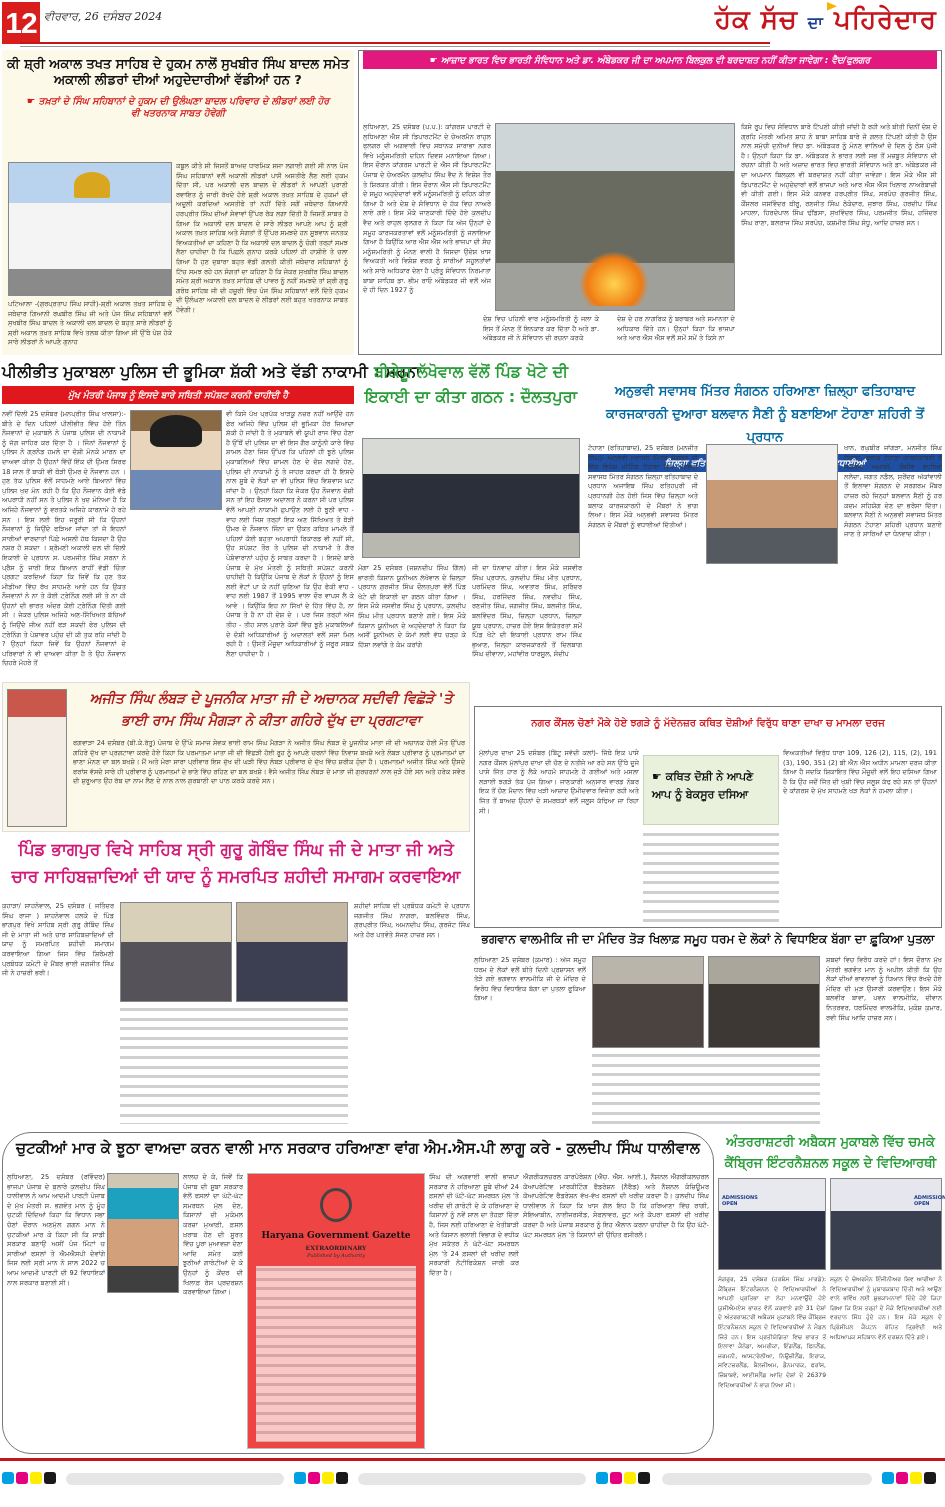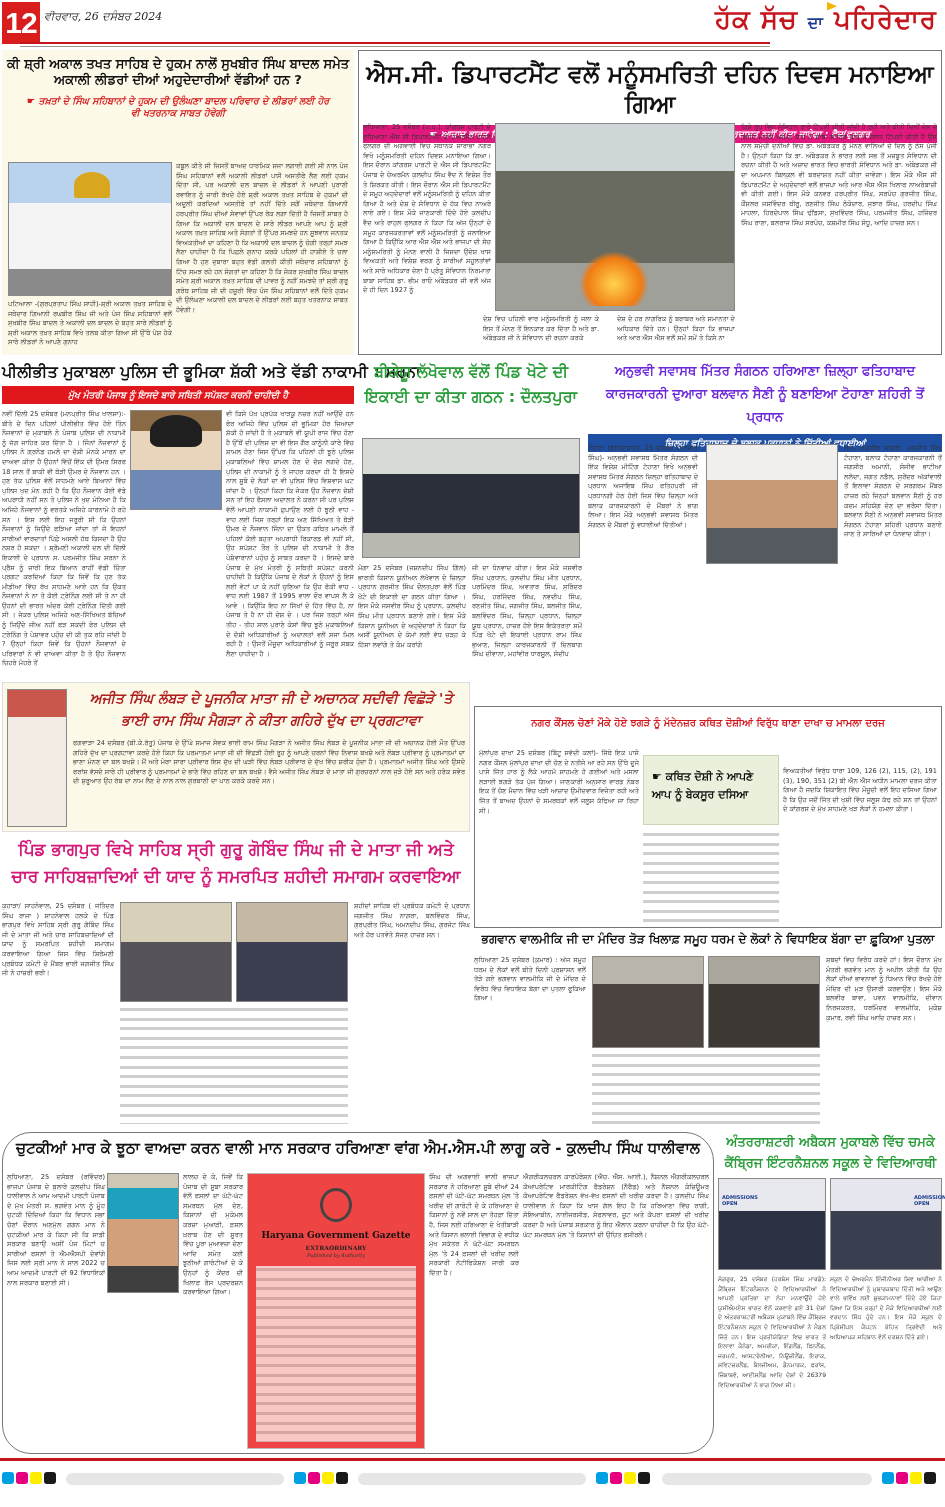--- a/index.html
+++ b/index.html
@@ -43,21 +43,20 @@
 <div class="abs cream" style="left:2px;top:50px;width:352px;height:305px;">
   <div class="head" style="font-size:13px;color:#111;padding:6px 4px 0;">ਕੀ ਸ਼੍ਰੀ ਅਕਾਲ ਤਖਤ ਸਾਹਿਬ ਦੇ ਹੁਕਮ ਨਾਲੋਂ ਸੁਖਬੀਰ ਸਿੰਘ ਬਾਦਲ ਸਮੇਤ ਅਕਾਲੀ ਲੀਡਰਾਂ ਦੀਆਂ ਅਹੁਦੇਦਾਰੀਆਂ ਵੱਡੀਆਂ ਹਨ ?</div>
   <div class="head" style="font:italic bold 9.5px 'DejaVu Sans',sans-serif;color:#d51e1e;padding:6px 20px 0;">☛ ਤਖ਼ਤਾਂ ਦੇ ਸਿੰਘ ਸਹਿਬਾਨਾਂ ਦੇ ਹੁਕਮ ਦੀ ਉਲੰਘਣਾ ਬਾਦਲ ਪਰਿਵਾਰ ਦੇ ਲੀਡਰਾਂ ਲਈ ਹੋਰ ਵੀ ਖਤਰਨਾਕ ਸਾਬਤ ਹੋਵੇਗੀ</div>
   <div class="abs photo" style="left:6px;top:112px;width:164px;height:134px;background:linear-gradient(#b9d3ef 0 30%,#f4f4f4 30% 80%,#8a8a8a 80%);"></div>
   <div class="abs" style="left:72px;top:122px;width:36px;height:26px;border-radius:50% 50% 10% 10%;background:#d9a620;"></div>
   <div class="abs txt" style="left:6px;top:250px;width:164px;height:52px;">ਪਟਿਆਲਾ -(ਗੁਰਪ੍ਰਤਾਪ ਸਿੰਘ ਸਾਹੀ)-ਸ਼੍ਰੀ ਅਕਾਲ ਤਖ਼ਤ ਸਾਹਿਬ ਦੇ ਜਥੇਦਾਰ ਗਿਆਨੀ ਰਘਬੀਰ ਸਿੰਘ ਜੀ ਅਤੇ ਪੰਜ ਸਿੰਘ ਸਹਿਬਾਨਾਂ ਵਲੋਂ ਸੁਖਬੀਰ ਸਿੰਘ ਬਾਦਲ ਤੇ ਅਕਾਲੀ ਦਲ ਬਾਦਲ ਦੇ ਬਹੁਤ ਸਾਰੇ ਲੀਡਰਾਂ ਨੂੰ ਸ਼੍ਰੀ ਅਕਾਲ ਤਖ਼ਤ ਸਾਹਿਬ ਵਿਖੇ ਤਲਬ ਕੀਤਾ ਗਿਆ ਸੀ ਉੱਥੇ ਪੇਸ਼ ਹੋਕੇ ਸਾਰੇ ਲੀਡਰਾਂ ਨੇ ਆਪਣੇ ਗੁਨਾਹ</div>
   <div class="abs txt" style="left:174px;top:112px;width:172px;height:190px;">ਕਬੂਲ ਕੀਤੇ ਸੀ ਜਿਸਤੋਂ ਬਾਅਦ ਧਾਰਮਿਕ ਸਜਾ ਲਗਾਈ ਗਈ ਸੀ ਨਾਲ ਪੰਜ ਸਿੰਘ ਸਹਿਬਾਨਾਂ ਵਲੋਂ ਅਕਾਲੀ ਲੀਡਰਾਂ ਪਾਸੋਂ ਅਸਤੀਫੇ ਲੈਣ ਲਈ ਹੁਕਮ ਦਿੱਤਾ ਸੀ, ਪਰ ਅਕਾਲੀ ਦਲ ਬਾਦਲ ਦੇ ਲੀਡਰਾਂ ਨੇ ਆਪਣੀ ਪੁਰਾਣੀ ਰਵਾਇਤ ਨੂੰ ਜਾਰੀ ਰੱਖਦੇ ਹੋਏ ਸ਼੍ਰੀ ਅਕਾਲ ਤਖ਼ਤ ਸਾਹਿਬ ਦੇ ਹੁਕਮਾਂ ਦੀ ਅਦੂਲੀ ਕਰਦਿਆਂ ਅਸਤੀਫੇ ਤਾਂ ਨਹੀਂ ਦਿੱਤੇ ਸਗੋਂ ਜਥੇਦਾਰ ਗਿਆਨੀ ਹਰਪ੍ਰੀਤ ਸਿੰਘ ਦੀਆਂ ਸੇਵਾਵਾਂ ਉੱਪਰ ਰੋਕ ਲਗਾ ਦਿੱਤੀ ਹੈ ਜਿਸਤੋਂ ਸਾਬਤ ਹੋ ਗਿਆ ਕਿ ਅਕਾਲੀ ਦਲ ਬਾਦਲ ਦੇ ਸਾਰੇ ਲੀਡਰ ਆਪਣੇ ਆਪ ਨੂੰ ਸ਼੍ਰੀ ਅਕਾਲ ਤਖ਼ਤ ਸਾਹਿਬ ਅਤੇ ਸੰਗਤਾਂ ਤੋਂ ਉੱਪਰ ਸਮਝਦੇ ਹਨ ਸੂਝਵਾਨ ਜਨਤਕ ਵਿਅਕਤੀਆਂ ਦਾ ਕਹਿਣਾ ਹੈ ਕਿ ਅਕਾਲੀ ਦਲ ਬਾਦਲ ਨੂੰ ਚੰਗੀ ਤਰ੍ਹਾਂ ਸਮਝ ਲੈਣਾ ਚਾਹੀਦਾ ਹੈ ਕਿ ਪਿਛਲੇ ਗੁਨਾਹ ਕਰਕੇ ਪਹਿਲਾਂ ਹੀ ਹਾਸ਼ੀਏ ਤੇ ਚਲਾ ਗਿਆ ਹੈ ਹੁਣ ਦੁਬਾਰਾ ਬਹੁਤ ਵੱਡੀ ਗਲਤੀ ਕੀਤੀ ਜਥੇਦਾਰ ਸਹਿਬਾਨਾਂ ਨੂੰ ਟਿੱਚ ਸਮਝ ਰਹੇ ਹਨ ਸੰਗਤਾਂ ਦਾ ਕਹਿਣਾ ਹੈ ਕਿ ਜੇਕਰ ਸੁਖਬੀਰ ਸਿੰਘ ਬਾਦਲ ਸਮੇਤ ਸ਼੍ਰੀ ਅਕਾਲ ਤਖ਼ਤ ਸਾਹਿਬ ਦੀ ਪਾਵਰ ਨੂੰ ਨਹੀਂ ਸਮਝਦੇ ਤਾਂ ਸ਼੍ਰੀ ਗੁਰੂ ਗਰੰਥ ਸਾਹਿਬ ਜੀ ਦੀ ਹਜ਼ੂਰੀ ਵਿੱਚ ਪੰਜ ਸਿੰਘ ਸਹਿਬਾਨਾਂ ਵਲੋਂ ਦਿੱਤੇ ਹੁਕਮ ਦੀ ਉਲੰਘਣਾ ਅਕਾਲੀ ਦਲ ਬਾਦਲ ਦੇ ਲੀਡਰਾਂ ਲਈ ਬਹੁਤ ਖਤਰਨਾਕ ਸਾਬਤ ਹੋਵੇਗੀ।</div>
 </div>
 
 <div class="abs panel" style="left:358px;top:50px;width:584px;height:305px;">
-  <div class="head" style="font-size:24px;color:#111;padding:8px 4px 6px;">ਐਸ.ਸੀ. ਡਿਪਾਰਟਮੈਂਟ ਵਲੋਂ ਮਨੂੰਸਮਰਿਤੀ ਦਹਿਨ ਦਿਵਸ ਮਨਾਇਆ ਗਿਆ</div>
   <div class="band" style="background:#e3187e;margin:0 4px;font-size:9px;">☛ ਆਜ਼ਾਦ ਭਾਰਤ ਵਿਚ ਭਾਰਤੀ ਸੰਵਿਧਾਨ ਅਤੇ ਡਾ. ਅੰਬੇਡਕਰ ਜੀ ਦਾ ਅਪਮਾਨ ਬਿਲਕੁਲ ਵੀ ਬਰਦਾਸ਼ਤ ਨਹੀਂ ਕੀਤਾ ਜਾਵੇਗਾ : ਵੈਦ/ਫੁਲਗਰ</div>
   <div class="abs txt" style="left:4px;top:72px;width:128px;height:226px;">ਲੁਧਿਆਣਾ, 25 ਦਸੰਬਰ (ਪ.ਪ.): ਕਾਂਗਰਸ ਪਾਰਟੀ ਦੇ ਲੁਧਿਆਣਾ ਐਸ ਸੀ ਡਿਪਾਰਟਮੈਂਟ ਦੇ ਚੇਅਰਮੈਨ ਰਾਹੁਲ ਫੁਲਗਰ ਦੀ ਅਗਵਾਈ ਵਿਚ ਸਥਾਨਕ ਸਾਰਾਭਾ ਨਗਰ ਵਿਖੇ ਮਨੂੰਸਮਰਿਤੀ ਦਹਿਨ ਦਿਵਸ ਮਨਾਇਆ ਗਿਆ। ਇਸ ਦੌਰਾਨ ਕਾਂਗਰਸ ਪਾਰਟੀ ਦੇ ਐਸ ਸੀ ਡਿਪਾਰਟਮੈਂਟ ਪੰਜਾਬ ਦੇ ਚੇਅਰਮੈਨ ਕੁਲਦੀਪ ਸਿੰਘ ਵੈਦ ਨੇ ਵਿਸ਼ੇਸ਼ ਤੌਰ ਤੇ ਸ਼ਿਰਕਤ ਕੀਤੀ। ਇਸ ਦੌਰਾਨ ਐਸ ਸੀ ਡਿਪਾਰਟਮੈਂਟ ਦੇ ਸਮੂਹ ਅਹੁਦੇਦਾਰਾਂ ਵਲੋਂ ਮਨੂੰਸਮਰਿਤੀ ਨੂੰ ਦਹਿਨ ਕੀਤਾ ਗਿਆ ਹੈ ਅਤੇ ਦੇਸ਼ ਦੇ ਸੰਵਿਧਾਨ ਦੇ ਹੱਕ ਵਿਚ ਨਾਅਰੇ ਲਾਏ ਗਏ। ਇਸ ਮੌਕੇ ਜਾਣਕਾਰੀ ਦਿੰਦੇ ਹੋਏ ਕੁਲਦੀਪ ਵੈਦ ਅਤੇ ਰਾਹੁਲ ਫੁਲਗਰ ਨੇ ਕਿਹਾ ਕਿ ਅੱਜ ਉਨ੍ਹਾਂ ਦੇ ਸਮੂਹ ਕਾਰਜਕਰਤਾਵਾਂ ਵਲੋਂ ਮਨੂੰਸਮਰਿਤੀ ਨੂੰ ਜਲਾਇਆ ਗਿਆ ਹੈ ਕਿਉਂਕਿ ਆਰ ਐਸ ਐਸ ਅਤੇ ਭਾਜਪਾ ਦੀ ਸੋਚ ਮਨੂੰਸਮਰਿਤੀ ਨੂੰ ਮੰਨਣ ਵਾਲੀ ਹੈ ਜਿਸਦਾ ਉਦੇਸ਼ ਖਾਸ ਵਿਅਕਤੀ ਅਤੇ ਵਿਸ਼ੇਸ਼ ਵਰਗ ਨੂੰ ਸਾਰੀਆਂ ਸਹੂਲਤਾਂਵਾਂ ਅਤੇ ਸਾਰੇ ਅਧਿਕਾਰ ਦੇਣਾ ਹੈ ਪ੍ਰੰਤੂ ਸੰਵਿਧਾਨ ਨਿਰਮਾਤਾ ਬਾਬਾ ਸਾਹਿਬ ਡਾ. ਭੀਮ ਰਾਓ ਅੰਬੇਡਕਰ ਜੀ ਵਲੋਂ ਅੱਜ ਦੇ ਹੀ ਦਿਨ 1927 ਨੂੰ</div>
   <div class="abs photo" style="left:136px;top:72px;width:240px;height:188px;background:linear-gradient(#cfd6d8 0 25%,#6a6b60 25% 75%,#a0a09a 75%);"></div>
   <div class="abs" style="left:220px;top:200px;width:70px;height:55px;background:radial-gradient(ellipse at 50% 60%,#ffd34d,#f07b12 55%,transparent 70%);"></div>
   <div class="abs txt" style="left:124px;top:264px;width:116px;height:36px;">ਦੇਸ਼ ਵਿਚ ਪਹਿਲੀ ਵਾਰ ਮਨੂੰਸਮਰਿਤੀ ਨੂੰ ਜਲਾ ਕੇ ਇਸ ਤੋਂ ਮੰਨਣ ਤੋਂ ਇਨਕਾਰ ਕਰ ਦਿੱਤਾ ਹੈ ਅਤੇ ਡਾ. ਅੰਬੇਡਕਰ ਜੀ ਨੇ ਸੰਵਿਧਾਨ ਦੀ ਰਚਨਾ ਕਰਕੇ</div>
   <div class="abs txt" style="left:258px;top:264px;width:118px;height:36px;">ਦੇਸ਼ ਦੇ ਹਰ ਨਾਗਰਿਕ ਨੂੰ ਬਰਾਬਰ ਅਤੇ ਸਮਾਨਤਾ ਦੇ ਅਧਿਕਾਰ ਦਿੱਤੇ ਹਨ। ਉਨ੍ਹਾਂ ਕਿਹਾ ਕਿ ਭਾਜਪਾ ਅਤੇ ਆਰ ਐਸ ਐਸ ਵਲੋਂ ਸਮੇਂ ਸਮੇਂ ਤੇ ਕਿਸੇ ਨਾ</div>
   <div class="abs txt" style="left:382px;top:72px;width:196px;height:226px;">ਕਿਸੇ ਰੂਪ ਵਿਚ ਸੰਵਿਧਾਨ ਬਾਰੇ ਟਿੱਪਣੀ ਕੀਤੀ ਜਾਂਦੀ ਹੈ ਰਹੀ ਅਤੇ ਬੀਤੀ ਦਿਨੀਂ ਦੇਸ਼ ਦੇ ਗ੍ਰਹਿ ਮੰਤਰੀ ਅਮਿਤ ਸ਼ਾਹ ਨੇ ਬਾਬਾ ਸਾਹਿਬ ਬਾਰੇ ਜੋ ਗਲਤ ਟਿੱਪਣੀ ਕੀਤੀ ਹੈ ਉਸ ਨਾਲ ਸਮੁੱਚੀ ਦੁਨੀਆਂ ਵਿਚ ਡਾ. ਅੰਬੇਡਕਰ ਨੂੰ ਮੰਨਣ ਵਾਲਿਆਂ ਦੇ ਦਿਲ ਨੂੰ ਠੇਸ ਪੁੱਜੀ ਹੈ। ਉਨ੍ਹਾਂ ਕਿਹਾ ਕਿ ਡਾ. ਅੰਬੇਡਕਰ ਨੇ ਭਾਰਤ ਲਈ ਸਭ ਤੋਂ ਮਜ਼ਬੂਤ ਸੰਵਿਧਾਨ ਦੀ ਰਚਨਾ ਕੀਤੀ ਹੈ ਅਤੇ ਅਜ਼ਾਦ ਭਾਰਤ ਵਿਚ ਭਾਰਤੀ ਸੰਵਿਧਾਨ ਅਤੇ ਡਾ. ਅੰਬੇਡਕਰ ਜੀ ਦਾ ਅਪਮਾਨ ਬਿਲਕੁਲ ਵੀ ਬਰਦਾਸ਼ਤ ਨਹੀਂ ਕੀਤਾ ਜਾਵੇਗਾ। ਇਸ ਮੌਕੇ ਐਸ ਸੀ ਡਿਪਾਰਟਮੈਂਟ ਦੇ ਅਹੁਦੇਦਾਰਾਂ ਵਲੋਂ ਭਾਜਪਾ ਅਤੇ ਆਰ ਐਸ ਐਸ ਖਿਲਾਫ ਨਾਅਰੇਬਾਜ਼ੀ ਵੀ ਕੀਤੀ ਗਈ। ਇਸ ਮੌਕੇ ਕਨਵਰ ਹਰਪ੍ਰੀਤ ਸਿੰਘ, ਸਰਪੰਚ ਗੁਰਜੀਤ ਸਿੰਘ, ਕੌਂਸਲਰ ਜਸਵਿੰਦਰ ਥੀਰੂ, ਰਣਜੀਤ ਸਿੰਘ ਠੇਕੇਦਾਰ, ਜੁਝਾਰ ਸਿੰਘ, ਹਰਦੀਪ ਸਿੰਘ ਮਾਹਲਾ, ਹਿਰਦੇਪਾਲ ਸਿੰਘ ਢੀਂਡਸਾ, ਸੁਖਵਿੰਦਰ ਸਿੰਘ, ਪਰਮਜੀਤ ਸਿੰਘ, ਹਜਿੰਦਰ ਸਿੰਘ ਰਾਣਾ, ਬਲਰਾਜ ਸਿੰਘ ਸਰਪੰਚ, ਕਸ਼ਮੀਰ ਸਿੰਘ ਸੰਧੂ, ਆਦਿ ਹਾਜ਼ਰ ਸਨ।</div>
 </div>
 
 <div class="abs" style="left:2px;top:360px;width:352px;height:318px;">
@@ -70,59 +69,59 @@
 </div>
 
 <div class="abs" style="left:358px;top:360px;width:226px;height:318px;">
   <div class="head" style="font-size:16px;color:#2a9d3a;line-height:1.55;">ਬੀਕੇਯੂ ਲੱਖੋਵਾਲ ਵੱਲੋਂ ਪਿੰਡ ਖੋਟੇ ਦੀ ਇਕਾਈ ਦਾ ਕੀਤਾ ਗਠਨ : ਦੌਲਤਪੁਰਾ</div>
   <div class="abs photo" style="left:4px;top:78px;width:218px;height:120px;background:linear-gradient(#d8dad5 0 30%,#2a2f3a 30% 80%,#b8b8b0 80%);"></div>
   <div class="abs txt" style="left:0;top:204px;width:108px;height:112px;">ਮੋਗਾ 25 ਦਸੰਬਰ (ਜਸ਼ਨਦੀਪ ਸਿੰਘ ਗਿੱਲ) ਭਾਰਤੀ ਕਿਸਾਨ ਯੂਨੀਅਨ ਲੱਖੋਵਾਲ ਦੇ ਜ਼ਿਲ੍ਹਾ ਪ੍ਰਧਾਨ ਗੁਰਜੀਤ ਸਿੰਘ ਦੌਲਤਪੁਰਾ ਵੱਲੋਂ ਪਿੰਡ ਖੋਟੇ ਦੀ ਇਕਾਈ ਦਾ ਗਠਨ ਕੀਤਾ ਗਿਆ । ਇਸ ਮੌਕੇ ਜਸਵੀਰ ਸਿੰਘ ਨੂੰ ਪ੍ਰਧਾਨ, ਕੁਲਦੀਪ ਸਿੰਘ ਮੀਤ ਪ੍ਰਧਾਨ ਬਣਾਏ ਗਏ। ਇਸ ਮੌਕੇ ਕਿਸਾਨ ਯੂਨੀਅਨ ਦੇ ਅਹੁਦੇਦਾਰਾਂ ਨੇ ਕਿਹਾ ਕਿ ਅਸੀਂ ਯੂਨੀਅਨ ਦੇ ਕੰਮਾਂ ਲਈ ਵੱਧ ਚੜ੍ਹ ਕੇ ਹਿੱਸਾ ਲਵਾਂਗੇ ਤੇ ਕੰਮ ਕਰਾਂਗੇ</div>
   <div class="abs txt" style="left:114px;top:204px;width:110px;height:112px;">ਜੀ ਦਾ ਧੰਨਵਾਦ ਕੀਤਾ। ਇਸ ਮੌਕੇ ਜਸਵੀਰ ਸਿੰਘ ਪ੍ਰਧਾਨ, ਕੁਲਦੀਪ ਸਿੰਘ ਮੀਤ ਪ੍ਰਧਾਨ, ਪਰਮਿੰਦਰ ਸਿੰਘ, ਅਵਤਾਰ ਸਿੰਘ, ਸੁਰਿੰਦਰ ਸਿੰਘ, ਹਰਜਿੰਦਰ ਸਿੰਘ, ਨਵਦੀਪ ਸਿੰਘ, ਰਣਜੀਤ ਸਿੰਘ, ਜਗਜੀਤ ਸਿੰਘ, ਬਲਜੀਤ ਸਿੰਘ, ਬਲਵਿੰਦਰ ਸਿੰਘ, ਜ਼ਿਲ੍ਹਾ ਪ੍ਰਧਾਨ, ਜ਼ਿਲ੍ਹਾ ਯੂਥ ਪ੍ਰਧਾਨ, ਹਾਜ਼ਰ ਹੋਏ ਇਸ ਇਕੱਤਰਤਾ ਸਮੇਂ ਪਿੰਡ ਖੋਟੇ ਦੀ ਇਕਾਈ ਪ੍ਰਧਾਨ ਰਾਮ ਸਿੰਘ ਭੁਆਣ, ਜਿਲ੍ਹਾ ਕਾਰਜਕਾਰਨੀ ਤੋਂ ਦਿਲਬਾਗ ਸਿੰਘ ਦੀਵਾਨਾ, ਮਹਾਂਵੀਰ ਧਾਰਸੂਲ, ਸੰਦੀਪ</div>
 </div>
 
 <div class="abs" style="left:588px;top:360px;width:354px;height:318px;">
-  <div class="head" style="font-size:13px;color:#6d28d9;line-height:1.75;">ਅਨੁਭਵੀ ਸਵਾਸਥ ਮਿੱਤਰ ਸੰਗਠਨ ਹਰਿਆਣਾ ਜ਼ਿਲ੍ਹਾ ਫਤਿਹਾਬਾਦ ਕਾਰਜਕਾਰਨੀ ਦੁਆਰਾ ਬਲਵਾਨ ਸੈਣੀ ਨੂੰ ਬਣਾਇਆ ਟੋਹਾਣਾ ਸ਼ਹਿਰੀ ਤੋਂ ਪ੍ਰਧਾਨ</div>
+  <div class="head" style="font-size:13px;color:#0369a1;line-height:1.75;margin-top:20px;">ਅਨੁਭਵੀ ਸਵਾਸਥ ਮਿੱਤਰ ਸੰਗਠਨ ਹਰਿਆਣਾ ਜ਼ਿਲ੍ਹਾ ਫਤਿਹਾਬਾਦ ਕਾਰਜਕਾਰਨੀ ਦੁਆਰਾ ਬਲਵਾਨ ਸੈਣੀ ਨੂੰ ਬਣਾਇਆ ਟੋਹਾਣਾ ਸ਼ਹਿਰੀ ਤੋਂ ਪ੍ਰਧਾਨ</div>
   <div class="band" style="background:#1f4fa3;margin-top:6px;font-size:9px;">ਜ਼ਿਲ੍ਹਾ ਫਤਿਹਾਬਾਦ ਦੇ ਬਲਾਕ ਪ੍ਰਧਾਨਾਂ ਨੇ ਦਿੱਤੀਆਂ ਵਧਾਈਆਂ</div>
   <div class="abs txt" style="left:0;top:84px;width:110px;height:232px;">ਟੋਹਾਣਾ (ਫਤਿਹਾਬਾਦ), 25 ਦਸੰਬਰ (ਮਨਜੀਤ ਸਿੰਘ)- ਅਨੁਭਵੀ ਸਵਾਸਥ ਮਿੱਤਰ ਸੰਗਠਨ ਦੀ ਇੱਕ ਵਿਸ਼ੇਸ਼ ਮੀਟਿੰਗ ਟੋਹਾਣਾ ਵਿਖੇ ਅਨੁਭਵੀ ਸਵਾਸਥ ਮਿੱਤਰ ਸੰਗਠਨ ਜ਼ਿਲ੍ਹਾ ਫਤਿਹਾਬਾਦ ਦੇ ਪ੍ਰਧਾਨ ਅਜਾਇਬ ਸਿੰਘ ਫਤਿਹਪੁਰੀ ਜੀ ਪ੍ਰਧਾਨਗੀ ਹੇਠ ਹੋਈ ਜਿਸ ਵਿੱਚ ਜ਼ਿਲ੍ਹਾ ਅਤੇ ਬਲਾਕ ਕਾਰਜਕਾਰਨੀ ਦੇ ਮੈਂਬਰਾਂ ਨੇ ਭਾਗ ਲਿਆ। ਇਸ ਮੌਕੇ ਅਨੁਭਵੀ ਸਵਾਸਥ ਮਿੱਤਰ ਸੰਗਠਨ ਦੇ ਮੈਂਬਰਾਂ ਨੂੰ ਵਧਾਈਆਂ ਦਿੱਤੀਆਂ।</div>
   <div class="abs photo" style="left:118px;top:84px;width:132px;height:120px;background:linear-gradient(#f0efed 0 30%,#c89a76 30% 70%,#555a60 70%);"></div>
   <div class="abs txt" style="left:256px;top:84px;width:98px;height:232px;">ਖਾਨ, ਰਘੁਬੀਰ ਜਾਂਗੜਾ, ਮਨਜੀਤ ਸਿੰਘ ਟੋਹਾਣਾ, ਬਲਾਕ ਟੋਹਾਣਾ ਕਾਰਜਕਾਰਨੀ ਤੋਂ ਜਗਸੀਰ ਅਮਾਨੀ, ਸੰਜੀਵ ਭਾਟੀਆ ਲਲੋਦਾ, ਜਗਤ ਨਡੈਲ, ਸੁਰੇਂਦਰ ਅੱਕਾਂਵਾਲੀ ਤੋਂ ਇਲਾਵਾ ਸੰਗਠਨ ਦੇ ਸਰਗਰਮ ਮੈਂਬਰ ਹਾਜ਼ਰ ਰਹੇ ਜਿਨ੍ਹਾਂ ਬਲਵਾਨ ਸੈਣੀ ਨੂੰ ਹਰ ਕਦਮ ਸਹਿਯੋਗ ਦੇਣ ਦਾ ਭਰੋਸਾ ਦਿੱਤਾ। ਬਲਵਾਨ ਸੈਣੀ ਨੇ ਅਨੁਭਵੀ ਸਵਾਸਥ ਮਿੱਤਰ ਸੰਗਠਨ ਟੋਹਾਣਾ ਸ਼ਹਿਰੀ ਪ੍ਰਧਾਨ ਬਣਾਏ ਜਾਣ ਤੇ ਸਾਰਿਆਂ ਦਾ ਧੰਨਵਾਦ ਕੀਤਾ।</div>
 </div>
 
 <div class="abs cream" style="left:2px;top:682px;width:468px;height:150px;border:1px solid #ddd;">
   <div class="abs photo" style="left:4px;top:6px;width:60px;height:138px;background:linear-gradient(#c9574b 0 20%,#f2ece4 20% 100%);"></div>
   <div class="head" style="margin-left:70px;font:italic bold 14px 'DejaVu Sans',sans-serif;color:#b01e1e;padding:4px 4px 0;line-height:1.6;">ਅਜੀਤ ਸਿੰਘ ਲੰਬੜ ਦੇ ਪੂਜਨੀਕ ਮਾਤਾ ਜੀ ਦੇ ਅਚਾਨਕ ਸਦੀਵੀ ਵਿਛੋੜੇ 'ਤੇ ਭਾਈ ਰਾਮ ਸਿੰਘ ਮੈਗੜਾ ਨੇ ਕੀਤਾ ਗਹਿਰੇ ਦੁੱਖ ਦਾ ਪ੍ਰਗਟਾਵਾ</div>
   <div class="abs txt" style="left:70px;top:56px;width:392px;height:90px;">ਫਗਵਾੜਾ 24 ਦਸੰਬਰ (ਬੀ.ਕੇ.ਰੱਤੂ) ਪੰਜਾਬ ਦੇ ਉੱਘੇ ਸਮਾਜ ਸੇਵਕ ਭਾਈ ਰਾਮ ਸਿੰਘ ਮੈਗੜਾ ਨੇ ਅਜੀਤ ਸਿੰਘ ਲੰਬੜ ਦੇ ਪੂਜਨੀਕ ਮਾਤਾ ਜੀ ਦੀ ਅਚਾਨਕ ਹੋਈ ਮੌਤ ਉੱਪਰ ਗਹਿਰੇ ਦੁੱਖ ਦਾ ਪ੍ਰਗਟਾਵਾ ਕਰਦੇ ਹੋਏ ਕਿਹਾ ਕਿ ਪਰਮਾਤਮਾ ਮਾਤਾ ਜੀ ਦੀ ਵਿੱਛੜੀ ਹੋਈ ਰੂਹ ਨੂੰ ਆਪਣੇ ਚਰਨਾਂ ਵਿੱਚ ਨਿਵਾਸ ਬਖਸ਼ੇ ਅਤੇ ਲੰਬੜ ਪ੍ਰੀਵਾਰ ਨੂੰ ਪ੍ਰਮਾਤਮਾਂ ਦਾ ਭਾਣਾ ਮੰਨਣ ਦਾ ਬਲ ਬਖਸ਼ੇ। ਮੈਂ ਅਤੇ ਮੇਰਾ ਸਾਰਾ ਪ੍ਰੀਵਾਰ ਇਸ ਦੁੱਖ ਦੀ ਘੜੀ ਵਿੱਚ ਲੰਬੜ ਪ੍ਰੀਵਾਰ ਦੇ ਦੁੱਖ ਵਿੱਚ ਸ਼ਰੀਕ ਹੁੰਦਾ ਹੈ। ਪ੍ਰਮਾਤਮਾਂ ਅਜੀਤ ਸਿੰਘ ਅਤੇ ਉਸਦੇ ਫਰਾਂਸ ਵੱਸਦੇ ਸਾਰੇ ਹੀ ਪ੍ਰੀਵਾਰ ਨੂੰ ਪ੍ਰਮਾਤਮਾਂ ਦੇ ਭਾਣੇ ਵਿੱਚ ਰਹਿਣ ਦਾ ਬਲ ਬਖਸ਼ੇ। ਵੈਸੇ ਅਜੀਤ ਸਿੰਘ ਲੰਬੜ ਦੇ ਮਾਤਾ ਜੀ ਗੁਰਚਰਨਾਂ ਨਾਲ ਜੁੜੇ ਹੋਏ ਸਨ ਅਤੇ ਹਰੇਕ ਸਵੇਰ ਦੀ ਸ਼ੁਰੂਆਤ ਉਹ ਰੱਬ ਦਾ ਨਾਮ ਲੈਣ ਦੇ ਨਾਲ ਨਾਲ ਗੁਰਬਾਣੀ ਦਾ ਪਾਠ ਕਰਕੇ ਕਰਦੇ ਸਨ।</div>
 </div>
 
 <div class="abs panel" style="left:474px;top:706px;width:468px;height:222px;">
   <div class="head" style="font-size:10px;color:#d3171d;padding:10px 2px 8px;white-space:nowrap;">ਨਗਰ ਕੌਂਸਲ ਚੋਣਾਂ ਮੌਕੇ ਹੋਏ ਝਗੜੇ ਨੂੰ ਮੱਦੇਨਜ਼ਰ ਕਥਿਤ ਦੋਸ਼ੀਆਂ ਵਿਰੁੱਧ ਥਾਣਾ ਦਾਖਾ ਚ ਮਾਮਲਾ ਦਰਜ</div>
   <div class="abs txt" style="left:4px;top:42px;width:160px;height:176px;">ਮੁੱਲਾਂਪੁਰ ਦਾਖਾ 25 ਦਸੰਬਰ (ਬਿੱਟੂ ਸਵੱਦੀ ਕਲਾਂ)- ਜਿੱਥੇ ਇਕ ਪਾਸੇ ਨਗਰ ਕੌਂਸਲ ਮੁੱਲਾਂਪੁਰ ਦਾਖਾ ਦੀ ਚੋਣ ਦੇ ਨਤੀਜੇ ਆ ਰਹੇ ਸਨ ਉੱਥੇ ਦੂਜੇ ਪਾਸੇ ਜਿੱਤ ਹਾਰ ਨੂੰ ਲੈਕੇ ਆਹਮੋ ਸਾਹਮਣੇ ਹੋ ਗਈਆਂ ਅਤੇ ਮਸਲਾ ਲੜਾਈ ਝਗੜੇ ਤੱਕ ਪੁੱਜ ਗਿਆ। ਜਾਣਕਾਰੀ ਅਨੁਸਾਰ ਵਾਰਡ ਨੰਬਰ ਇਕ ਤੋਂ ਚੋਣ ਮੈਦਾਨ ਵਿੱਚ ਖੜੀ ਆਜ਼ਾਦ ਉਮੀਦਵਾਰ ਵਿਜੇਤਾ ਰਹੀ ਅਤੇ ਜਿੱਤ ਤੋਂ ਬਾਅਦ ਉਹਨਾਂ ਦੇ ਸਮਰਥਕਾਂ ਵਲੋਂ ਜਲੂਸ ਕੱਢਿਆ ਜਾ ਰਿਹਾ ਸੀ।</div>
   <div class="abs" style="left:168px;top:48px;width:136px;height:70px;background:#e9f1dc;border:1px solid #c8d6b3;">
     <div style="font:bold 11px 'DejaVu Sans',sans-serif;color:#111;padding:12px 8px;line-height:1.6;">☛ ਕਥਿਤ ਦੋਸ਼ੀ ਨੇ ਆਪਣੇ ਆਪ ਨੂੰ ਬੇਕਸੂਰ ਦਸਿਆ</div>
   </div>
   <div class="abs txt col-lines" style="left:168px;top:124px;width:136px;height:94px;"></div>
-  <div class="abs txt" style="left:308px;top:42px;width:154px;height:176px;margin-top:18px;">ਵਿਅਕਤੀਆਂ ਵਿਰੁੱਧ ਧਾਰਾ 109, 126 (2), 115, (2), 191 (3), 190, 351 (2) ਬੀ ਐਨ ਐਸ ਅਧੀਨ ਮਾਮਲਾ ਦਰਜ ਕੀਤਾ ਗਿਆ ਹੈ ਜਦਕਿ ਸ਼ਿਕਾਇਤ ਵਿੱਚ ਮੌਜੂਦੀ ਵਲੋਂ ਇਹ ਦਸਿਆ ਗਿਆ ਹੈ ਕਿ ਉਹ ਜਦੋਂ ਜਿੱਤ ਦੀ ਖੁਸ਼ੀ ਵਿੱਚ ਜਲੂਸ ਕੱਢ ਰਹੇ ਸਨ ਤਾਂ ਉਹਨਾਂ ਦੇ ਕਾਂਗਰਸ ਦੇ ਮੁੱਖ ਸਾਹਮਣੇ ਖੜ ਲੋਕਾਂ ਨੇ ਹਮਲਾ ਕੀਤਾ।</div>
+  <div class="abs txt" style="left:308px;top:42px;width:154px;height:176px;">ਵਿਅਕਤੀਆਂ ਵਿਰੁੱਧ ਧਾਰਾ 109, 126 (2), 115, (2), 191 (3), 190, 351 (2) ਬੀ ਐਨ ਐਸ ਅਧੀਨ ਮਾਮਲਾ ਦਰਜ ਕੀਤਾ ਗਿਆ ਹੈ ਜਦਕਿ ਸ਼ਿਕਾਇਤ ਵਿੱਚ ਮੌਜੂਦੀ ਵਲੋਂ ਇਹ ਦਸਿਆ ਗਿਆ ਹੈ ਕਿ ਉਹ ਜਦੋਂ ਜਿੱਤ ਦੀ ਖੁਸ਼ੀ ਵਿੱਚ ਜਲੂਸ ਕੱਢ ਰਹੇ ਸਨ ਤਾਂ ਉਹਨਾਂ ਦੇ ਕਾਂਗਰਸ ਦੇ ਮੁੱਖ ਸਾਹਮਣੇ ਖੜ ਲੋਕਾਂ ਨੇ ਹਮਲਾ ਕੀਤਾ।</div>
 </div>
 
 <div class="abs" style="left:2px;top:836px;width:468px;height:292px;">
   <div class="head" style="font-size:17px;color:#d41877;line-height:1.6;">ਪਿੰਡ ਭਾਗਪੁਰ ਵਿਖੇ ਸਾਹਿਬ ਸ੍ਰੀ ਗੁਰੂ ਗੋਬਿੰਦ ਸਿੰਘ ਜੀ ਦੇ ਮਾਤਾ ਜੀ ਅਤੇ ਚਾਰ ਸਾਹਿਬਜ਼ਾਦਿਆਂ ਦੀ ਯਾਦ ਨੂੰ ਸਮਰਪਿਤ ਸ਼ਹੀਦੀ ਸਮਾਗਮ ਕਰਵਾਇਆ</div>
   <div class="abs txt" style="left:0;top:66px;width:112px;height:222px;">ਕੁਹਾੜਾ/ ਸਾਹਨੇਵਾਲ, 25 ਦਸੰਬਰ ( ਜਤਿੰਦਰ ਸਿੰਘ ਰਾਜਾ ) ਸਾਹਨੇਵਾਲ ਹਲਕੇ ਦੇ ਪਿੰਡ ਭਾਗਪੁਰ ਵਿਖੇ ਸਾਹਿਬ ਸ੍ਰੀ ਗੁਰੂ ਗੋਬਿੰਦ ਸਿੰਘ ਜੀ ਦੇ ਮਾਤਾ ਜੀ ਅਤੇ ਚਾਰ ਸਾਹਿਬਜ਼ਾਦਿਆਂ ਦੀ ਯਾਦ ਨੂੰ ਸਮਰਪਿਤ ਸ਼ਹੀਦੀ ਸਮਾਗਮ ਕਰਵਾਇਆ ਗਿਆ ਜਿਸ ਵਿੱਚ ਸ਼ਿਰੋਮਣੀ ਪ੍ਰਬੰਧਕ ਕਮੇਟੀ ਦੇ ਮੈਂਬਰ ਭਾਈ ਜਗਜੀਤ ਸਿੰਘ ਜੀ ਨੇ ਹਾਜ਼ਰੀ ਭਰੀ।</div>
   <div class="abs photo" style="left:118px;top:66px;width:112px;height:100px;background:linear-gradient(#d9d0b9 0 40%,#56525a 40%);"></div>
   <div class="abs photo" style="left:234px;top:66px;width:112px;height:100px;background:linear-gradient(#c6b9a3 0 40%,#3c3f52 40%);"></div>
   <div class="abs txt col-lines" style="left:118px;top:170px;width:228px;height:118px;"></div>
   <div class="abs txt" style="left:352px;top:66px;width:116px;height:222px;">ਸ਼ਹੀਦਾਂ ਸਾਹਿਬ ਦੀ ਪ੍ਰਬੰਧਕ ਕਮੇਟੀ ਦੇ ਪ੍ਰਧਾਨ ਜਗਜੀਤ ਸਿੰਘ ਨਾਗਰਾ, ਬਲਵਿੰਦਰ ਸਿੰਘ, ਗੁਰਪ੍ਰੀਤ ਸਿੰਘ, ਅਮਨਦੀਪ ਸਿੰਘ, ਗੁਰਜੰਟ ਸਿੰਘ ਅਤੇ ਹੋਰ ਪਤਵੰਤੇ ਸੱਜਣ ਹਾਜ਼ਰ ਸਨ।</div>
 </div>
 
 <div class="abs" style="left:474px;top:932px;width:468px;height:196px;">
   <div class="head" style="font-size:12px;color:#111;white-space:nowrap;">ਭਗਵਾਨ ਵਾਲਮੀਕਿ ਜੀ ਦਾ ਮੰਦਿਰ ਤੋੜ ਖਿਲਾਫ਼ ਸਮੂਹ ਧਰਮ ਦੇ ਲੋਕਾਂ ਨੇ ਵਿਧਾਇਕ ਬੱਗਾ ਦਾ ਫ਼ੂਕਿਆ ਪੁਤਲਾ</div>
   <div class="abs txt" style="left:0;top:24px;width:112px;height:170px;">ਲੁਧਿਆਣਾ 25 ਦਸੰਬਰ (ਕੁਮਾਰ) : ਅੱਜ ਸਮੂਹ ਧਰਮ ਦੇ ਲੋਕਾਂ ਵਲੋਂ ਬੀਤੇ ਦਿਨੀ ਪ੍ਰਸ਼ਾਸਨ ਵਲੋਂ ਤੋੜੇ ਗਏ ਭਗਵਾਨ ਵਾਲਮੀਕਿ ਜੀ ਦੇ ਮੰਦਿਰ ਦੇ ਵਿਰੋਧ ਵਿੱਚ ਵਿਧਾਇਕ ਬੱਗਾ ਦਾ ਪੁਤਲਾ ਫੂਕਿਆ ਗਿਆ।</div>
   <div class="abs photo" style="left:118px;top:24px;width:112px;height:92px;background:linear-gradient(#b9b5ab 0 30%,#4a4340 30%);"></div>
   <div class="abs photo" style="left:234px;top:24px;width:112px;height:92px;background:linear-gradient(#aaa69c 0 30%,#3e3834 30%);"></div>
   <div class="abs txt col-lines" style="left:118px;top:120px;width:228px;height:74px;"></div>
-  <div class="abs txt" style="left:352px;top:24px;width:116px;height:170px;">ਸ਼ਬਦਾਂ ਵਿਚ ਵਿਰੋਧ ਕਰਦੇ ਹਾਂ। ਇਸ ਦੌਰਾਨ ਮੁੱਖ ਮੰਤਰੀ ਭਗਵੰਤ ਮਾਨ ਨੂੰ ਅਪੀਲ ਕੀਤੀ ਕਿ ਉਹ ਲੋਕਾਂ ਦੀਆਂ ਭਾਵਨਾਵਾਂ ਨੂੰ ਧਿਆਨ ਵਿੱਚ ਰੱਖਦੇ ਹੋਏ ਮੰਦਿਰ ਦੀ ਮੁੜ ਉਸਾਰੀ ਕਰਵਾਉਣ। ਇਸ ਮੌਕੇ ਬਲਵੀਰ ਬਾਵਾ, ਪਵਨ ਵਾਲਮੀਕਿ, ਦੀਵਾਨ ਨਿਰਜਕਰਤ, ਧਰਮਿੰਦਰ ਵਾਲਮੀਕਿ, ਮੁਕੇਸ਼ ਕੁਮਾਰ, ਰਵੀ ਸਿੰਘ ਆਦਿ ਹਾਜ਼ਰ ਸਨ।</div>
+  <div class="abs txt" style="left:352px;top:24px;width:116px;height:170px;">ਸ਼ਬਦਾਂ ਵਿਚ ਵਿਰੋਧ ਕਰਦੇ ਹਾਂ। ਇਸ ਦੌਰਾਨ ਮੁੱਖ ਮੰਤਰੀ ਭਗਵੰਤ ਮਾਨ ਨੂੰ ਅਪੀਲ ਕੀਤੀ ਕਿ ਉਹ ਲੋਕਾਂ ਦੀਆਂ ਭਾਵਨਾਵਾਂ ਨੂੰ ਧਿਆਨ ਵਿੱਚ ਰੱਖਦੇ ਹੋਏ ਮੰਦਿਰ ਦੀ ਮੁੜ ਉਸਾਰੀ ਕਰਵਾਉਣ। ਇਸ ਮੌਕੇ ਬਲਵੀਰ ਬਾਵਾ, ਪਵਨ ਵਾਲਮੀਕਿ, ਦੀਵਾਨ ਨਿਤਰਵਰ, ਧਰਮਿੰਦਰ ਵਾਲਮੀਕਿ, ਮੁਕੇਸ਼ ਕੁਮਾਰ, ਰਵੀ ਸਿੰਘ ਆਦਿ ਹਾਜ਼ਰ ਸਨ।</div>
 </div>
 
 <div class="abs panel" style="left:2px;top:1132px;width:712px;height:322px;border-radius:29px;">
   <div class="head" style="font-size:15px;color:#111;padding:6px 2px;white-space:nowrap;">ਚੁਟਕੀਆਂ ਮਾਰ ਕੇ ਝੂਠਾ ਵਾਅਦਾ ਕਰਨ ਵਾਲੀ ਮਾਨ ਸਰਕਾਰ ਹਰਿਆਣਾ ਵਾਂਗ ਐਮ.ਐਸ.ਪੀ ਲਾਗੂ ਕਰੇ - ਕੁਲਦੀਪ ਸਿੰਘ ਧਾਲੀਵਾਲ</div>
   <div class="abs txt" style="left:4px;top:40px;width:98px;height:276px;">ਲੁਧਿਆਣਾ, 25 ਦਸੰਬਰ (ਰਵਿੰਦਰ) ਭਾਜਪਾ ਪੰਜਾਬ ਦੇ ਬੁਲਾਰੇ ਕੁਲਦੀਪ ਸਿੰਘ ਧਾਲੀਵਾਲ ਨੇ ਆਮ ਆਦਮੀ ਪਾਰਟੀ ਪੰਜਾਬ ਦੇ ਮੁੱਖ ਮੰਤਰੀ ਸ. ਭਗਵੰਤ ਮਾਨ ਨੂੰ ਮੂੰਹ ਚੁਟਕੀ ਦਿੰਦਿਆਂ ਕਿਹਾ ਕਿ ਵਿਧਾਨ ਸਭਾ ਚੋਣਾਂ ਦੌਰਾਨ ਅਣਮੁੱਲ ਗਗਨ ਮਾਨ ਨੇ ਚੁਟਕੀਆਂ ਮਾਰ ਕੇ ਕਿਹਾ ਸੀ ਕਿ ਸਾਡੀ ਸਰਕਾਰ ਬਣਾਉ ਅਸੀਂ ਪੰਜ ਮਿੰਟਾਂ ਚ ਸਾਰੀਆਂ ਫਸਲਾਂ ਤੇ ਐਮਐਸਪੀ ਦੇਵਾਂਗੇ ਜਿਸ ਲਈ ਸ੍ਰੀ ਮਾਨ ਨੇ ਸਾਲ 2022 ਚ ਆਮ ਆਦਮੀ ਪਾਰਟੀ ਦੀ 92 ਵਿਧਾਇਕਾਂ ਨਾਲ ਸਰਕਾਰ ਬਣਾਈ ਸੀ।</div>
   <div class="abs photo" style="left:104px;top:40px;width:72px;height:120px;background:linear-gradient(#d0c6b4 0 12%,#1da1bf 12% 38%,#d2a07b 38% 78%,#3f3f3f 78%);"></div>
   <div class="abs txt" style="left:180px;top:40px;width:60px;height:276px;">ਲਾਲਚ ਦੇ ਕੇ, ਜਿਵੇਂ ਕਿ ਪੰਜਾਬ ਦੀ ਸੂਬਾ ਸਰਕਾਰ ਵੱਲੋਂ ਫਸਲਾਂ ਦਾ ਘੱਟੋ-ਘੱਟ ਸਮਰਥਨ ਮੁੱਲ ਦੇਣ, ਕਿਸਾਨਾਂ ਦੀ ਮੁਕੰਮਲ ਕਰਜ਼ਾ ਮੁਆਫ਼ੀ, ਫ਼ਸਲ ਖ਼ਰਾਬ ਹੋਣ ਦੀ ਸੂਰਤ ਵਿੱਚ ਪੂਰਾ ਮੁਆਵਜ਼ਾ ਦੇਣਾ ਆਦਿ ਸਮੇਤ ਕਈ ਝੂਠੀਆਂ ਗਾਰੰਟੀਆਂ ਦੇ ਕੇ ਉਨ੍ਹਾਂ ਨੂੰ ਕੇਂਦਰ ਦੀ ਖਿਲਾਫ਼ ਰੋਸ ਪ੍ਰਦਰਸ਼ਨ ਕਰਵਾਇਆ ਗਿਆ।</div>
   <div class="abs" style="left:244px;top:40px;width:178px;height:276px;border:1px solid #bbb;background:#ef4444;">
     <div class="abs" style="left:72px;top:14px;width:32px;height:34px;border-radius:50%;border:3px solid #444;"></div>
     <div class="abs" style="left:0;top:56px;width:176px;text-align:center;font:bold 9px 'DejaVu Serif',serif;color:#111;">Haryana Government Gazette</div>

